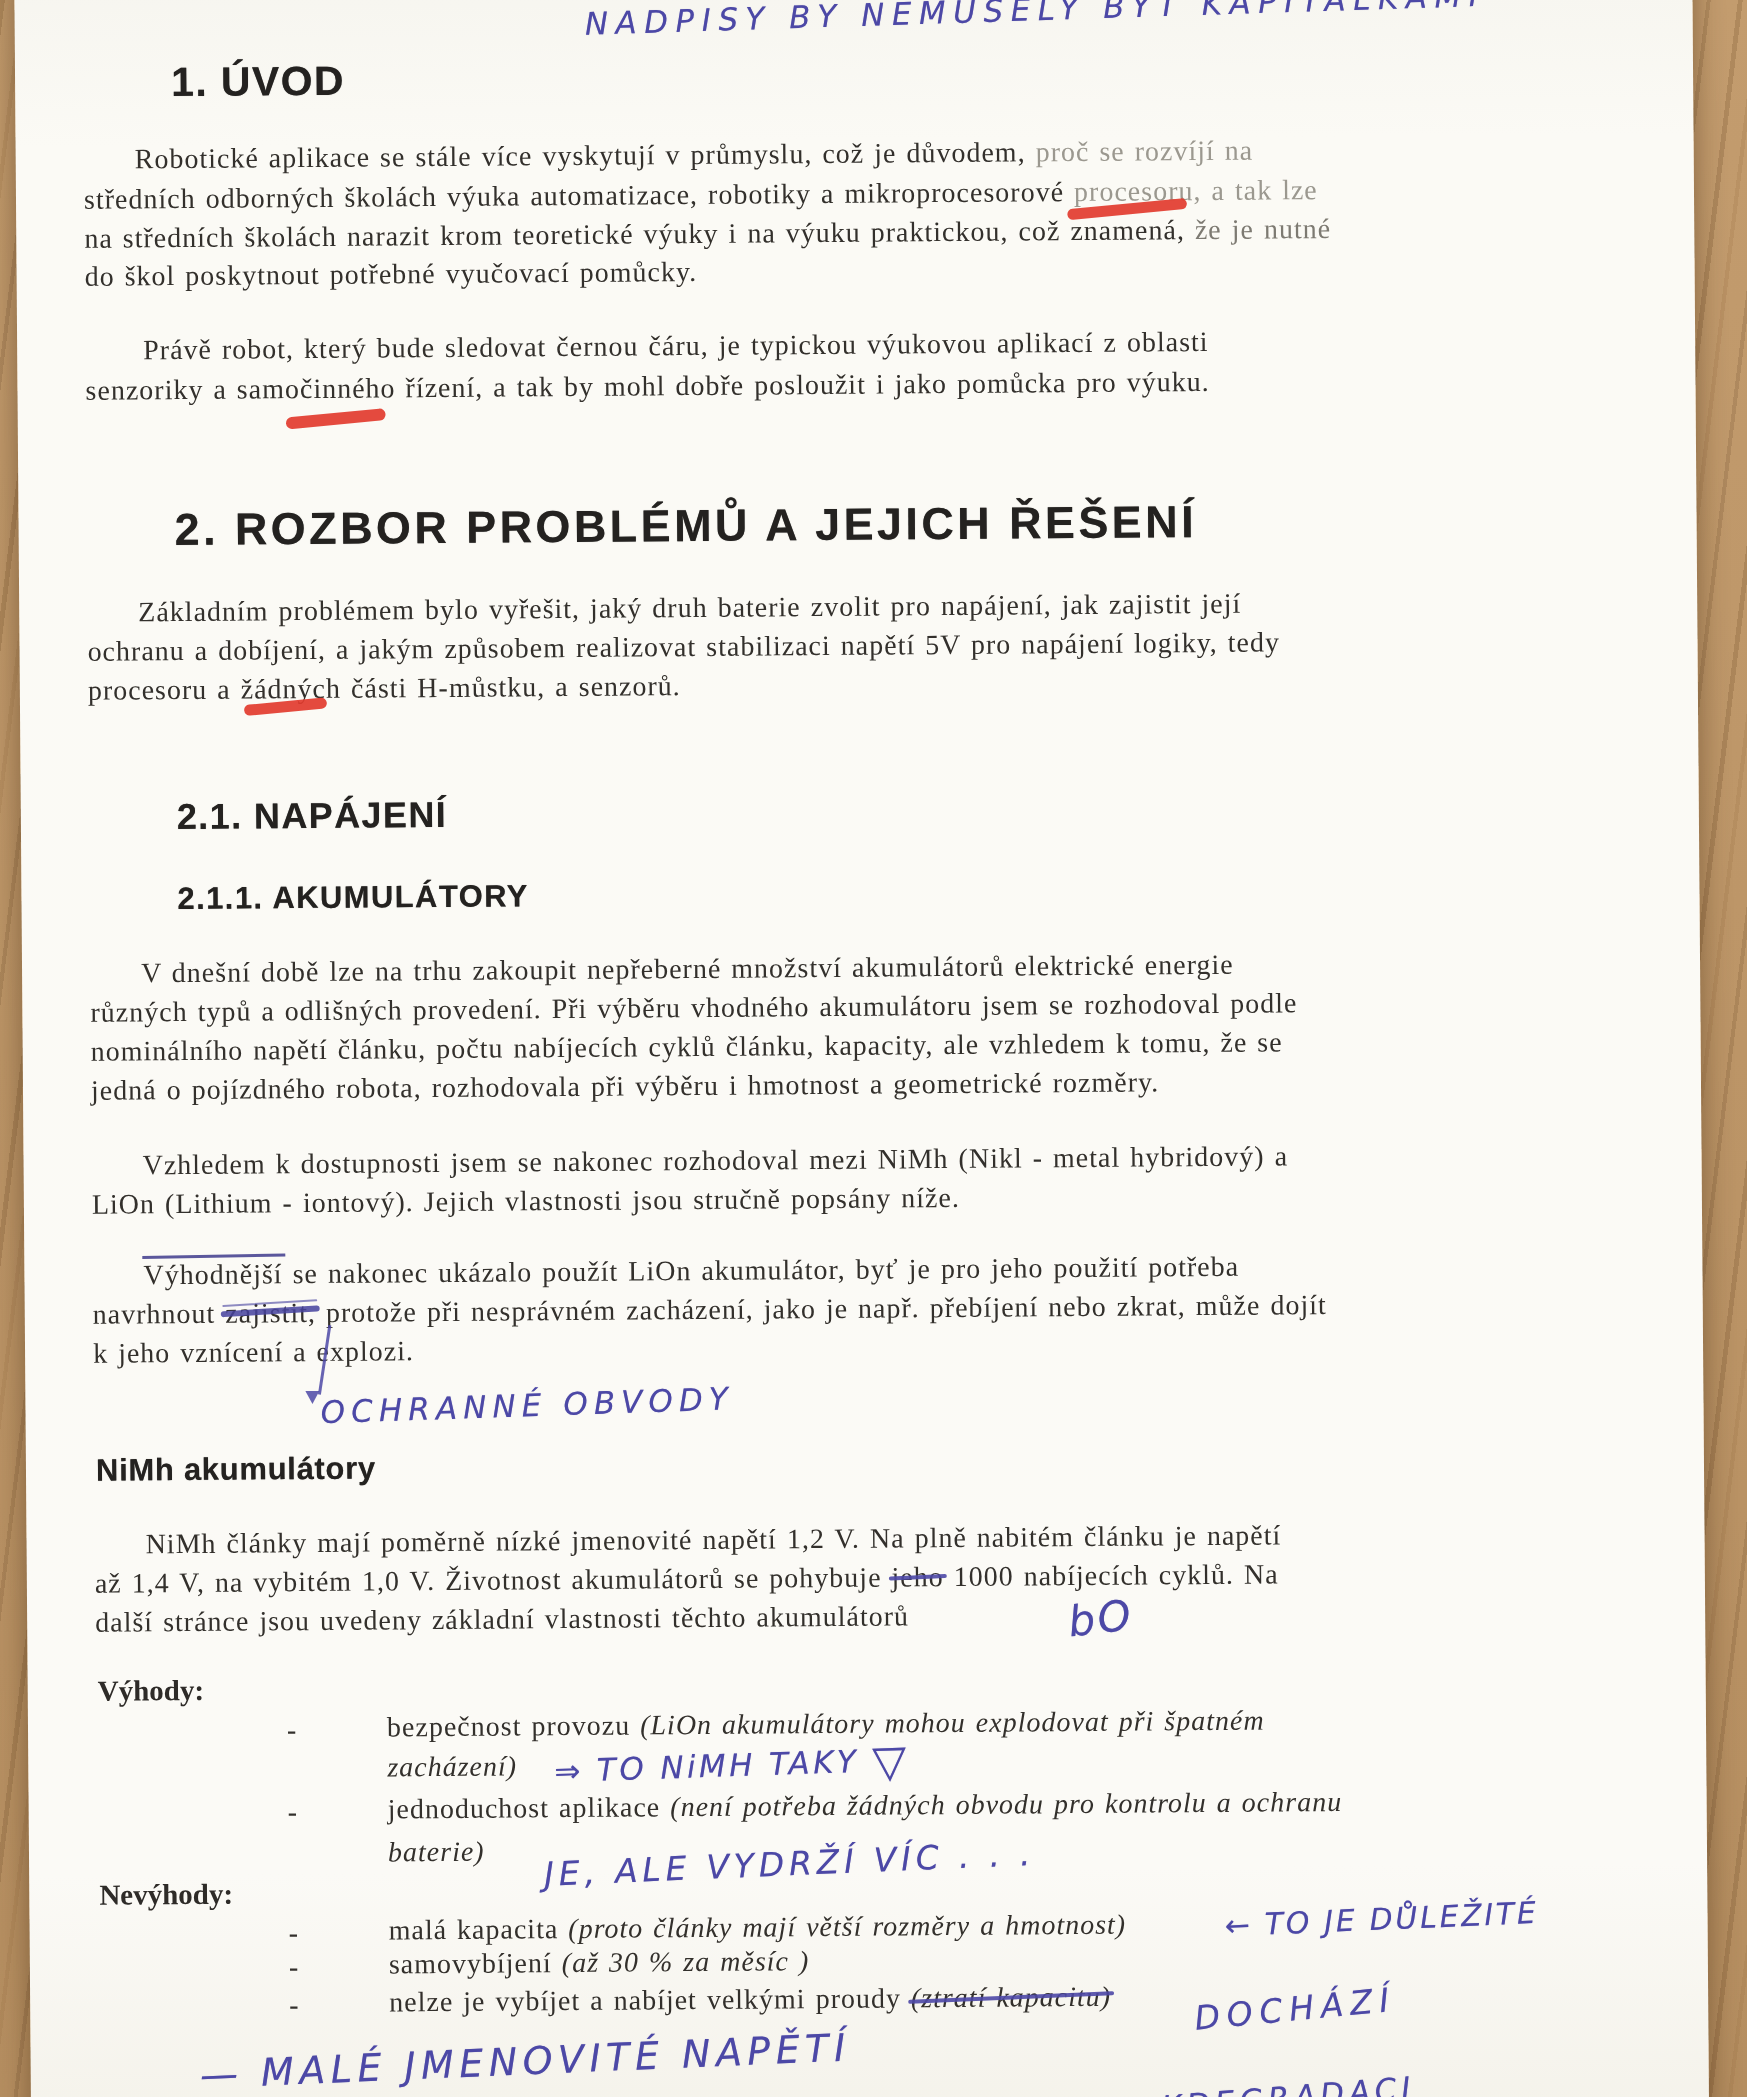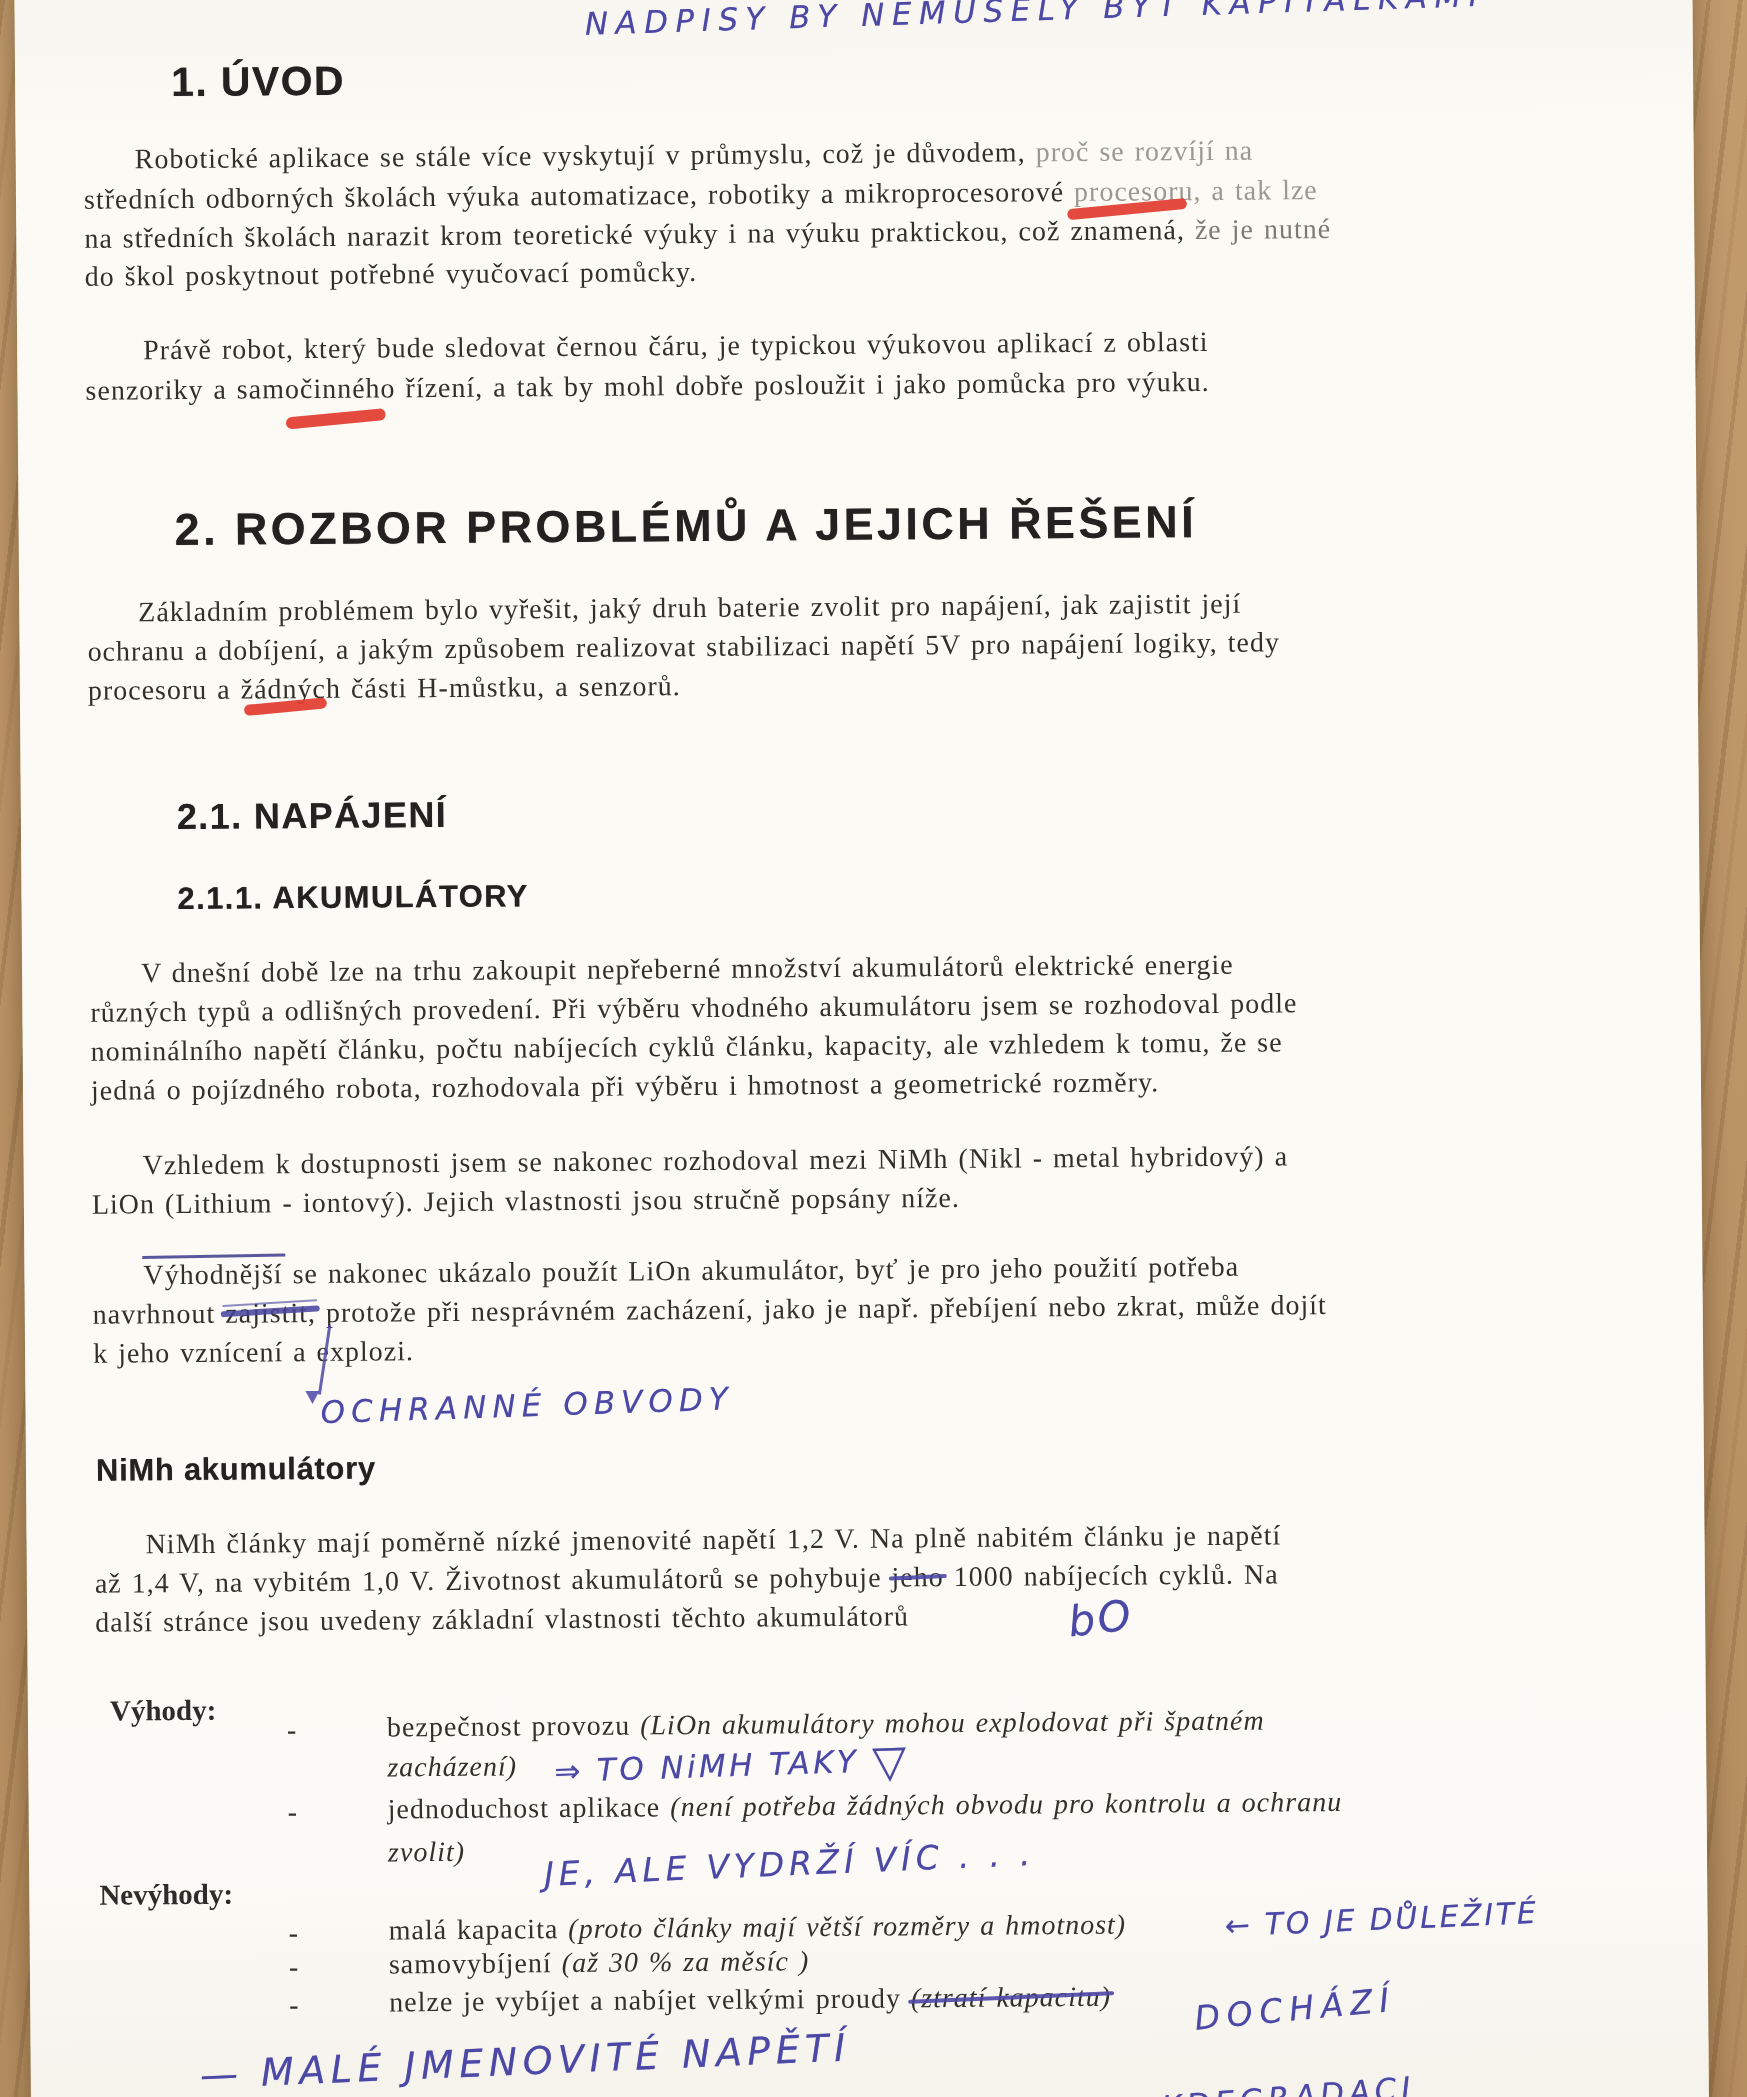--- a/index.html
+++ b/index.html
@@ -118,36 +118,36 @@
 
   <div class="abs h-sans h5" style="left:70px;top:1479px;">NiMh akumulátory</div>
 
   <div class="abs bl" style="left:119px;top:1557px;">NiMh články mají poměrně nízké jmenovité napětí 1,2 V. Na plně nabitém článku je napětí</div>
   <div class="abs bl" style="left:68px;top:1596px;">
     <span>až 1,4 V, na vybitém 1,0 V. Životnost akumulátorů se pohybuje </span><span class="pen-strike">jeho</span><span> 1000 nabíjecích cyklů. Na</span>
   </div>
   <div class="abs bl" style="left:68px;top:1635px;">další stránce jsou uvedeny základní vlastnosti těchto akumulátorů</div>
   <div class="abs pen" style="left:1041px;top:1628px;font-size:42px;letter-spacing:2.7px;transform:rotate(-6deg);">bO</div>
 
-  <div class="abs hserif" style="left:82px;top:1701px;margin-top:20px;">Výhody:</div>
+  <div class="abs hserif" style="left:70px;top:1701px;">Výhody:</div>
 
   <div class="abs dash" style="left:259px;top:1742px;">-</div>
   <div class="abs bl" style="left:359px;top:1742px;">
     <span>bezpečnost provozu </span><span class="it">(LiOn akumulátory mohou explodovat při špatném</span>
   </div>
   <div class="abs bl it" style="left:359px;top:1782px;">zacházení)</div>
   <div class="abs pen" style="left:526px;top:1772px;font-size:31px;letter-spacing:3.4px;transform:rotate(-1.5deg);">
     <span>⇒ TO NiMH TAKY</span> <span class="tri">▽</span>
   </div>
 
   <div class="abs dash" style="left:259px;top:1824px;">-</div>
   <div class="abs bl" style="left:359px;top:1824px;">
     <span>jednoduchost aplikace </span><span class="it">(není potřeba žádných obvodu pro kontrolu a ochranu</span>
   </div>
-  <div class="abs bl it" style="left:359px;top:1867px;">zvolit)</div>
+  <div class="abs bl it" style="left:359px;top:1867px;">baterie)</div>
   <div class="abs pen" style="left:515px;top:1876px;font-size:33px;letter-spacing:4.8px;transform:rotate(-2deg);">JE, ALE VYDRŽÍ VÍC . . .</div>
 
   <div class="abs hserif" style="left:70px;top:1905px;">Nevýhody:</div>
 
   <div class="abs dash" style="left:259px;top:1945px;">-</div>
   <div class="abs bl" style="left:359px;top:1945px;">
     <span>malá kapacita </span><span class="it">(proto články mají větší rozměry a hmotnost)</span>
   </div>
   <div class="abs pen" style="left:1195px;top:1938px;font-size:30px;letter-spacing:2.7px;transform:rotate(-2deg);">← TO JE DŮLEŽITÉ</div>
 

